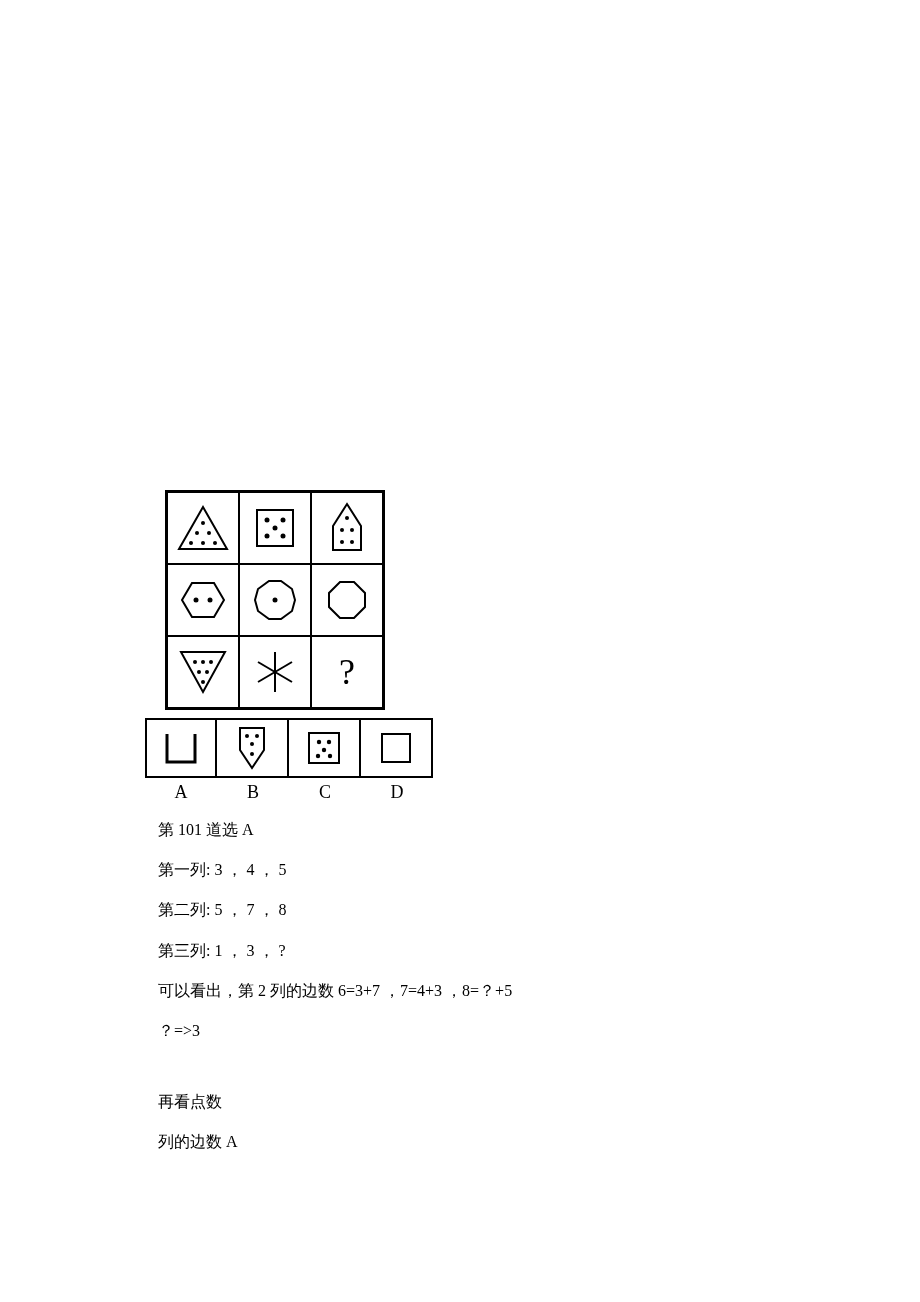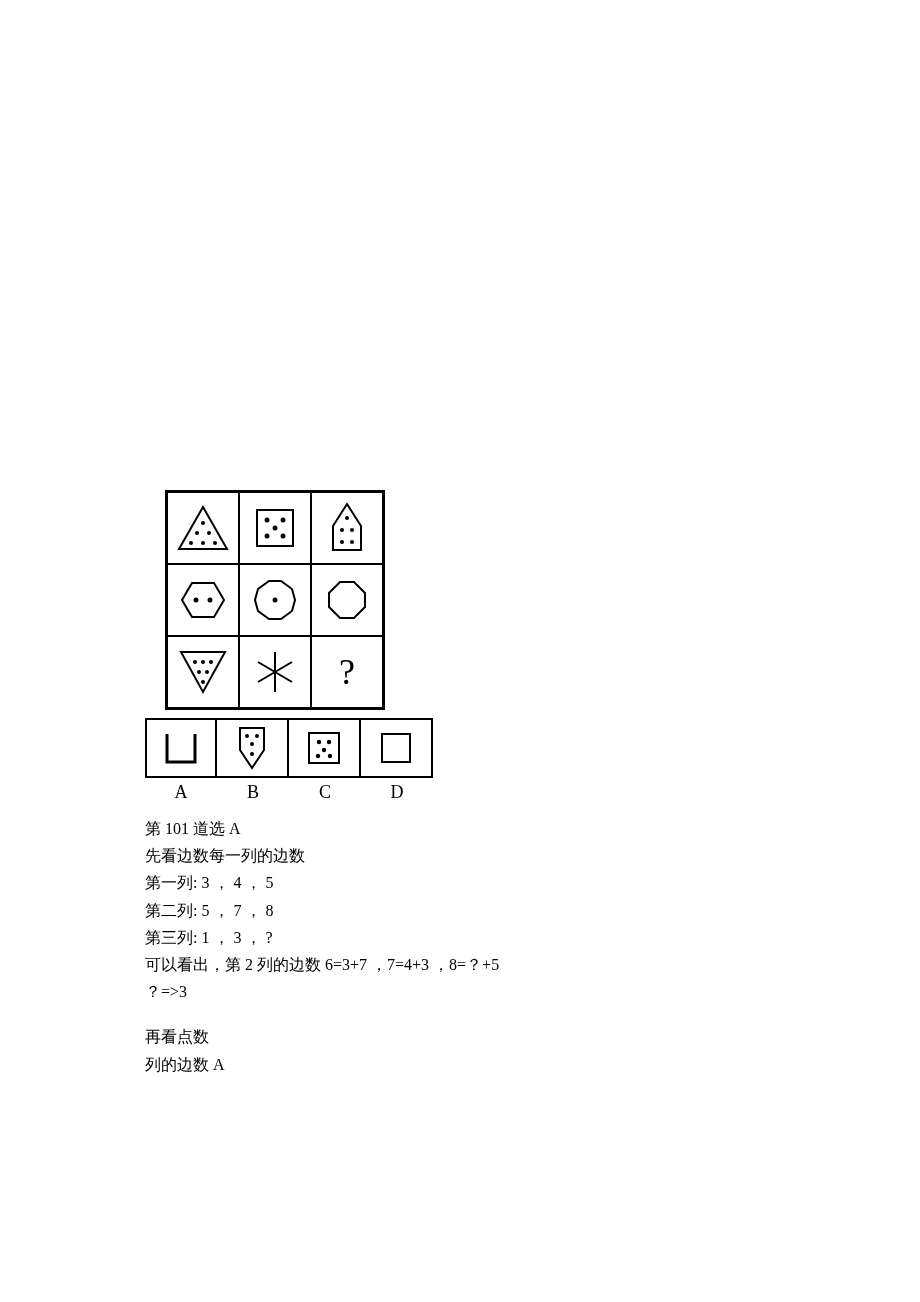--- a/index.html
+++ b/index.html
@@ -49,21 +49,21 @@
     .opt + .opt { border-left: none; }
     .labels-row {
       display: flex;
       margin-left: 0px;
       margin-top: 4px;
       font-family: "Times New Roman", serif;
       font-size: 18px;
     }
     .labels-row span { width: 72px; text-align: center; }
     .text-block { margin-top: 12px; line-height: 1.7; }
-    .text-block p { margin: 0; }
+    .text-block p { margin: 13px; }
     .spacer { height: 18px; }
     svg { display: block; }
   </style>
 </head>
 <body>
 
 <div class="content">
 
   <div class="grid3">
     <div class="row">
@@ -178,21 +178,20 @@
 
   <div class="labels-row">
     <span>A</span>
     <span>B</span>
     <span>C</span>
     <span>D</span>
   </div>
 
   <div class="text-block">
     <p>第 101 道选 A</p>
-    <p>先看边数每一列的边数</p>
     <p>第一列: 3 ， 4 ， 5</p>
     <p>第二列: 5 ， 7 ， 8</p>
     <p>第三列: 1 ， 3 ， ?</p>
     <p>可以看出，第 2 列的边数 6=3+7 ，7=4+3 ，8=？+5</p>
     <p>？=&gt;3</p>
     <div class="spacer"></div>
     <p>再看点数</p>
     <p>列的边数 A</p>
   </div>
 

